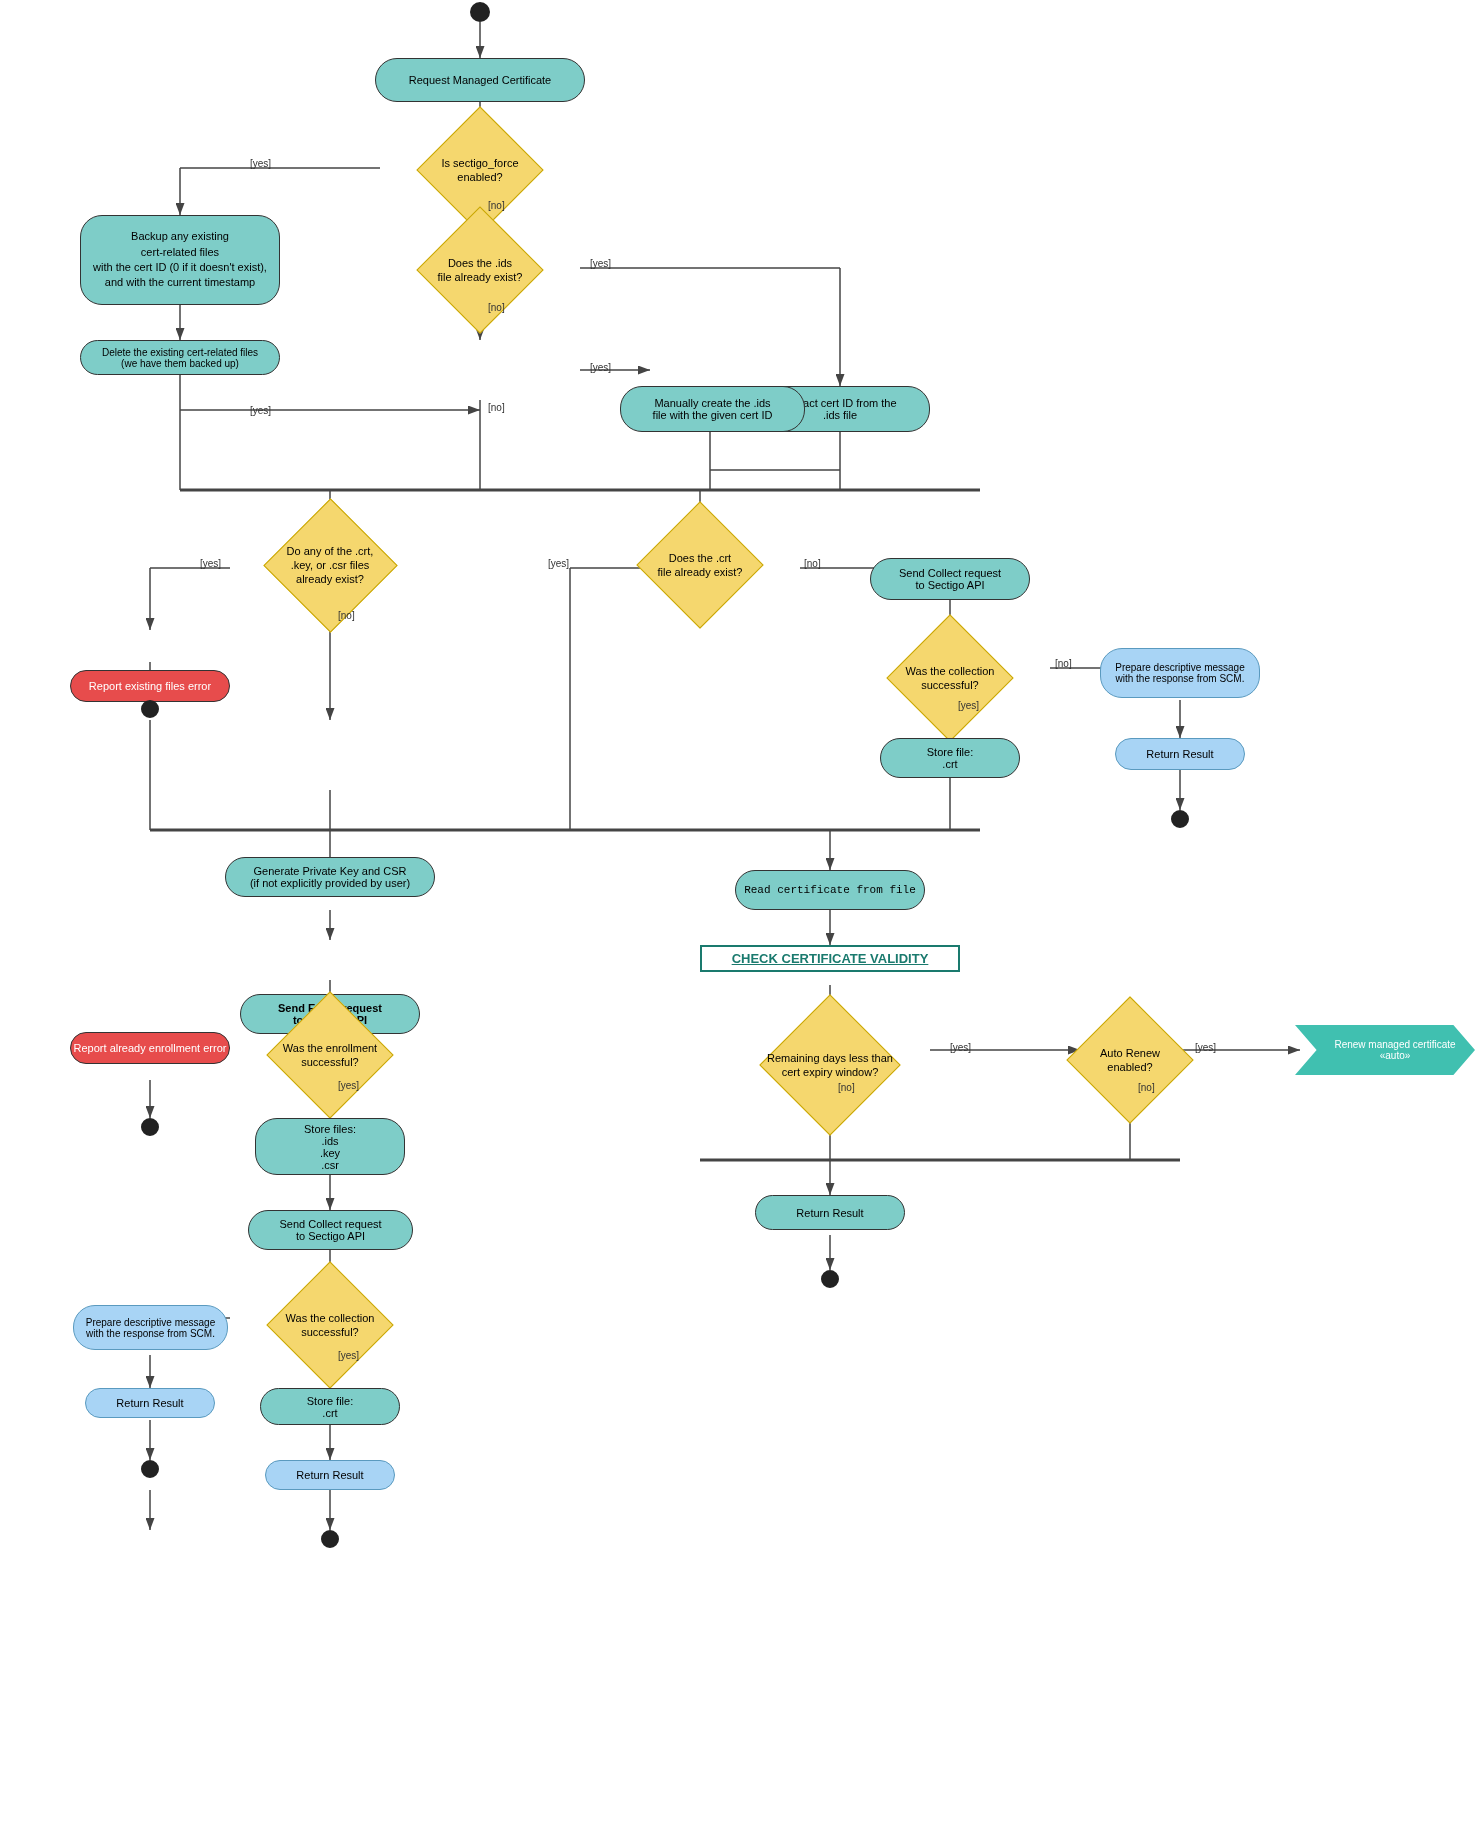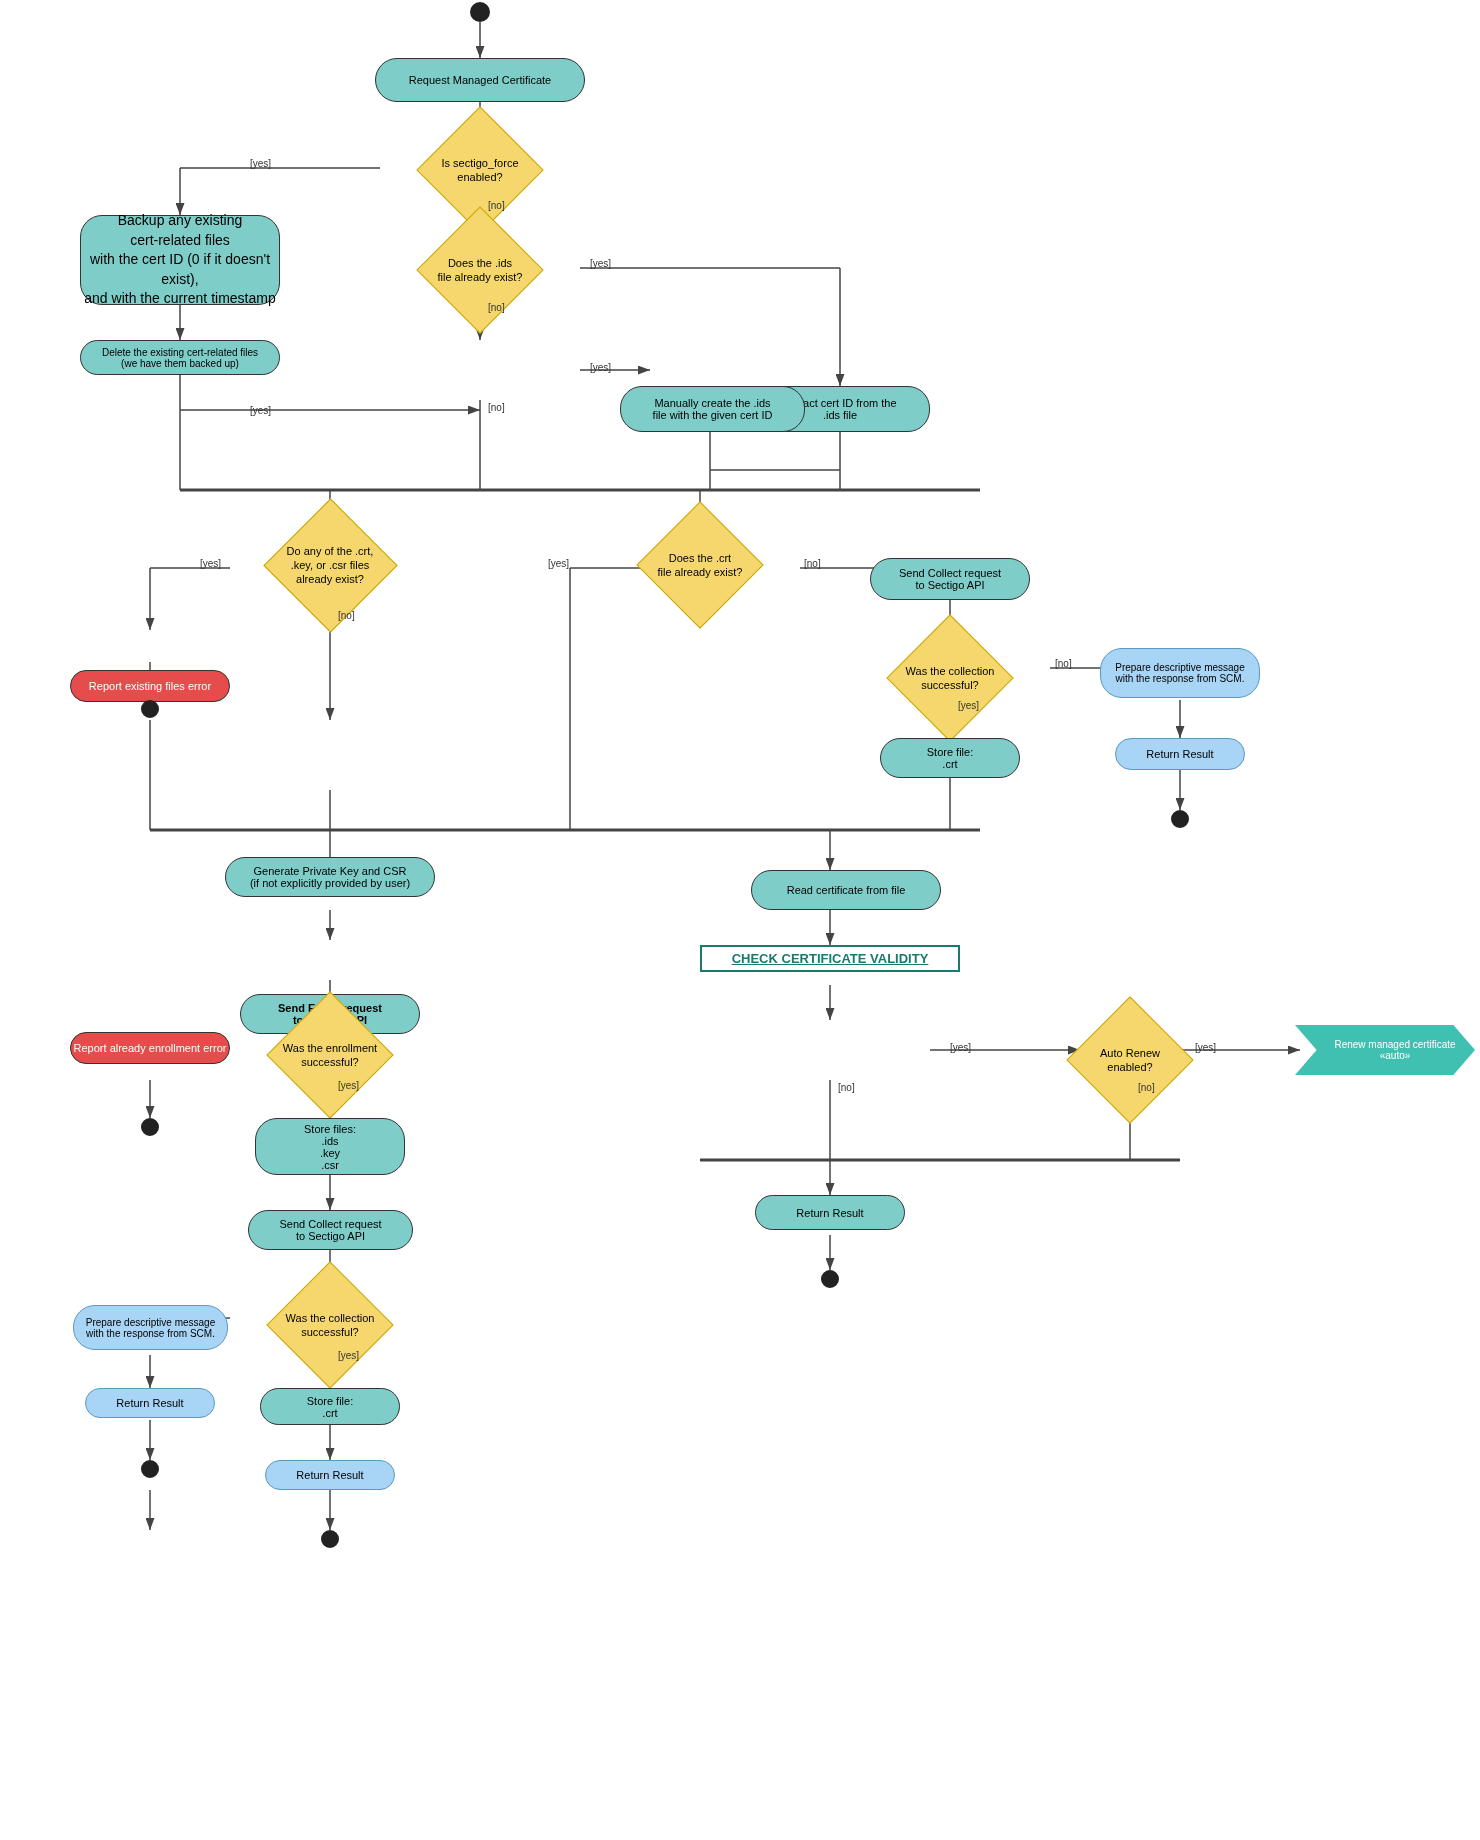--- a/index.html
+++ b/index.html
@@ -234,21 +234,21 @@
   <div class="diamond-wrap" style="width:200px;height:100px;left:380px;top:120px;">
     <div class="diamond" style="width:90px;height:90px;"></div>
     <div class="diamond-text" style="width:160px;">Is sectigo_force<br>enabled?</div>
   </div>
 
   <div class="arrow-label" style="left:250px;top:158px;">[yes]</div>
 
   <div class="arrow-label" style="left:488px;top:200px;">[no]</div>
 
   <div class="node rounded-rect teal-fill" style="width:200px;height:90px;left:80px;top:215px;">
-    <span style="font-size:14px;line-height:1.4;">Backup any existing<br>cert-related files<br>with the cert ID (0 if it doesn't exist),<br>and with the current timestamp</span>
+    <span style="font-size:11px;line-height:1.4;">Backup any existing<br>cert-related files<br>with the cert ID (0 if it doesn't exist),<br>and with the current timestamp</span>
   </div>
 
   <div class="node rounded-rect teal-fill" style="width:200px;height:35px;left:80px;top:340px;">
     <span style="font-size:10px;">Delete the existing cert-related files<br>(we have them backed up)</span>
   </div>
 
   <div class="diamond-wrap" style="width:210px;height:100px;left:375px;top:220px;">
     <div class="diamond" style="width:90px;height:90px;"></div>
     <div class="diamond-text" style="width:160px;">Does the .ids<br>file already exist?</div>
   </div>
@@ -374,28 +374,32 @@
   </div>
 
   <div class="node terminal-circle" style="width:18px;height:18px;left:141px;top:1460px;"></div>
 
   <div class="node rounded-rect blue-fill" style="width:130px;height:30px;left:265px;top:1460px;">
     <span>Return Result</span>
   </div>
 
   <div class="node terminal-circle" style="width:18px;height:18px;left:321px;top:1530px;"></div>
 
-  <div class="node rounded-rect teal-fill" style="width:190px;height:40px;left:751px;top:870px;">
+  <div class="node rounded-rect teal-fill" style="width:190px;height:40px;left:735px;top:870px;font-family:Liberation Mono, monospace;">
     <span>Read certificate from file</span>
   </div>
 
   <div class="section-title" style="left:700px;top:945px;width:260px;">
     <span>CHECK CERTIFICATE VALIDITY</span>
   </div>
 
+  <div class="diamond-wrap" style="width:230px;height:110px;left:715px;top:1010px;">
+    <div class="diamond" style="width:100px;height:100px;"></div>
+    <div class="diamond-text" style="width:200px;">Remaining days less than<br>cert expiry window?</div>
+  </div>
 
   <div class="arrow-label" style="left:950px;top:1042px;">[yes]</div>
 
   <div class="arrow-label" style="left:838px;top:1082px;">[no]</div>
 
   <div class="diamond-wrap" style="width:180px;height:100px;left:1040px;top:1010px;">
     <div class="diamond" style="width:90px;height:90px;"></div>
     <div class="diamond-text" style="width:150px;">Auto Renew<br>enabled?</div>
   </div>
 

